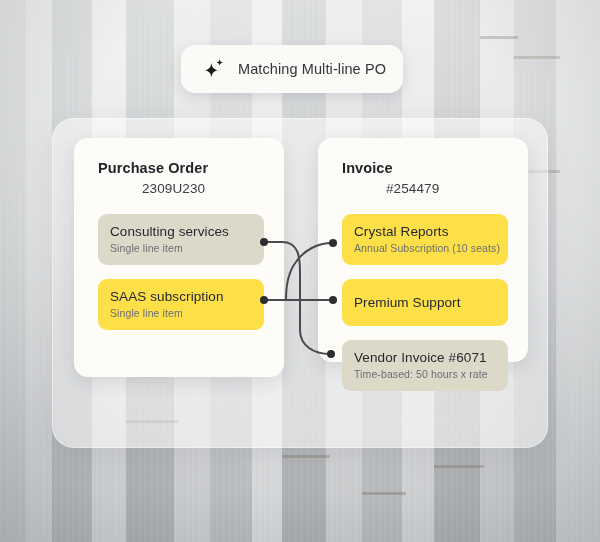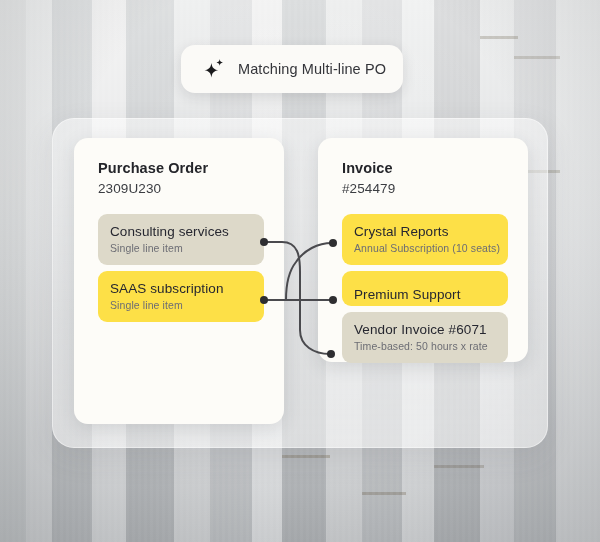--- a/index.html
+++ b/index.html
@@ -102,46 +102,47 @@
     z-index: 3;
   }
 
   .doc-card {
     position: absolute;
     background: #fdfcf8;
     border-radius: 14px;
     box-shadow: 0 5px 18px rgba(50,53,58,0.13);
     padding: 22px 20px 20px 24px;
   }
-  #card-purchase-order { left: 74px;  top: 138px; width: 210px; height: 286px; }
+  #card-purchase-order { left: 74px;  top: 138px; width: 210px; height: 239px; }
   #card-invoice        { left: 318px; top: 138px; width: 210px; height: 224px; }
 
   .card-title {
     font-size: 14.5px;
     font-weight: bold;
     color: #24252a;
     letter-spacing: .1px;
   }
   .card-ref {
     font-size: 13.5px;
     color: #3b3d42;
     margin-top: 5px;
     letter-spacing: .1px;
+    margin-left: 44px;
   }
 
   .line-items { margin-top: 18px; }
 
   .line-item {
     border-radius: 9px;
     padding: 10px 12px 11px 12px;
-    margin-bottom: 6px;
+    margin-bottom: 14px;
   }
   .line-item.beige    { background: #ddd9c9; }
   .line-item.lavender { background: #fde047; }
-  .line-item.tall     { padding-top: 16px; padding-bottom: 4px; }
+  .line-item.tall     { padding-top: 16px; padding-bottom: 16px; }
 
   .li-title {
     font-size: 13.5px;
     color: #262730;
     letter-spacing: .1px;
     white-space: nowrap;
   }
   .li-sub {
     font-size: 10.5px;
     color: #6c6d74;

